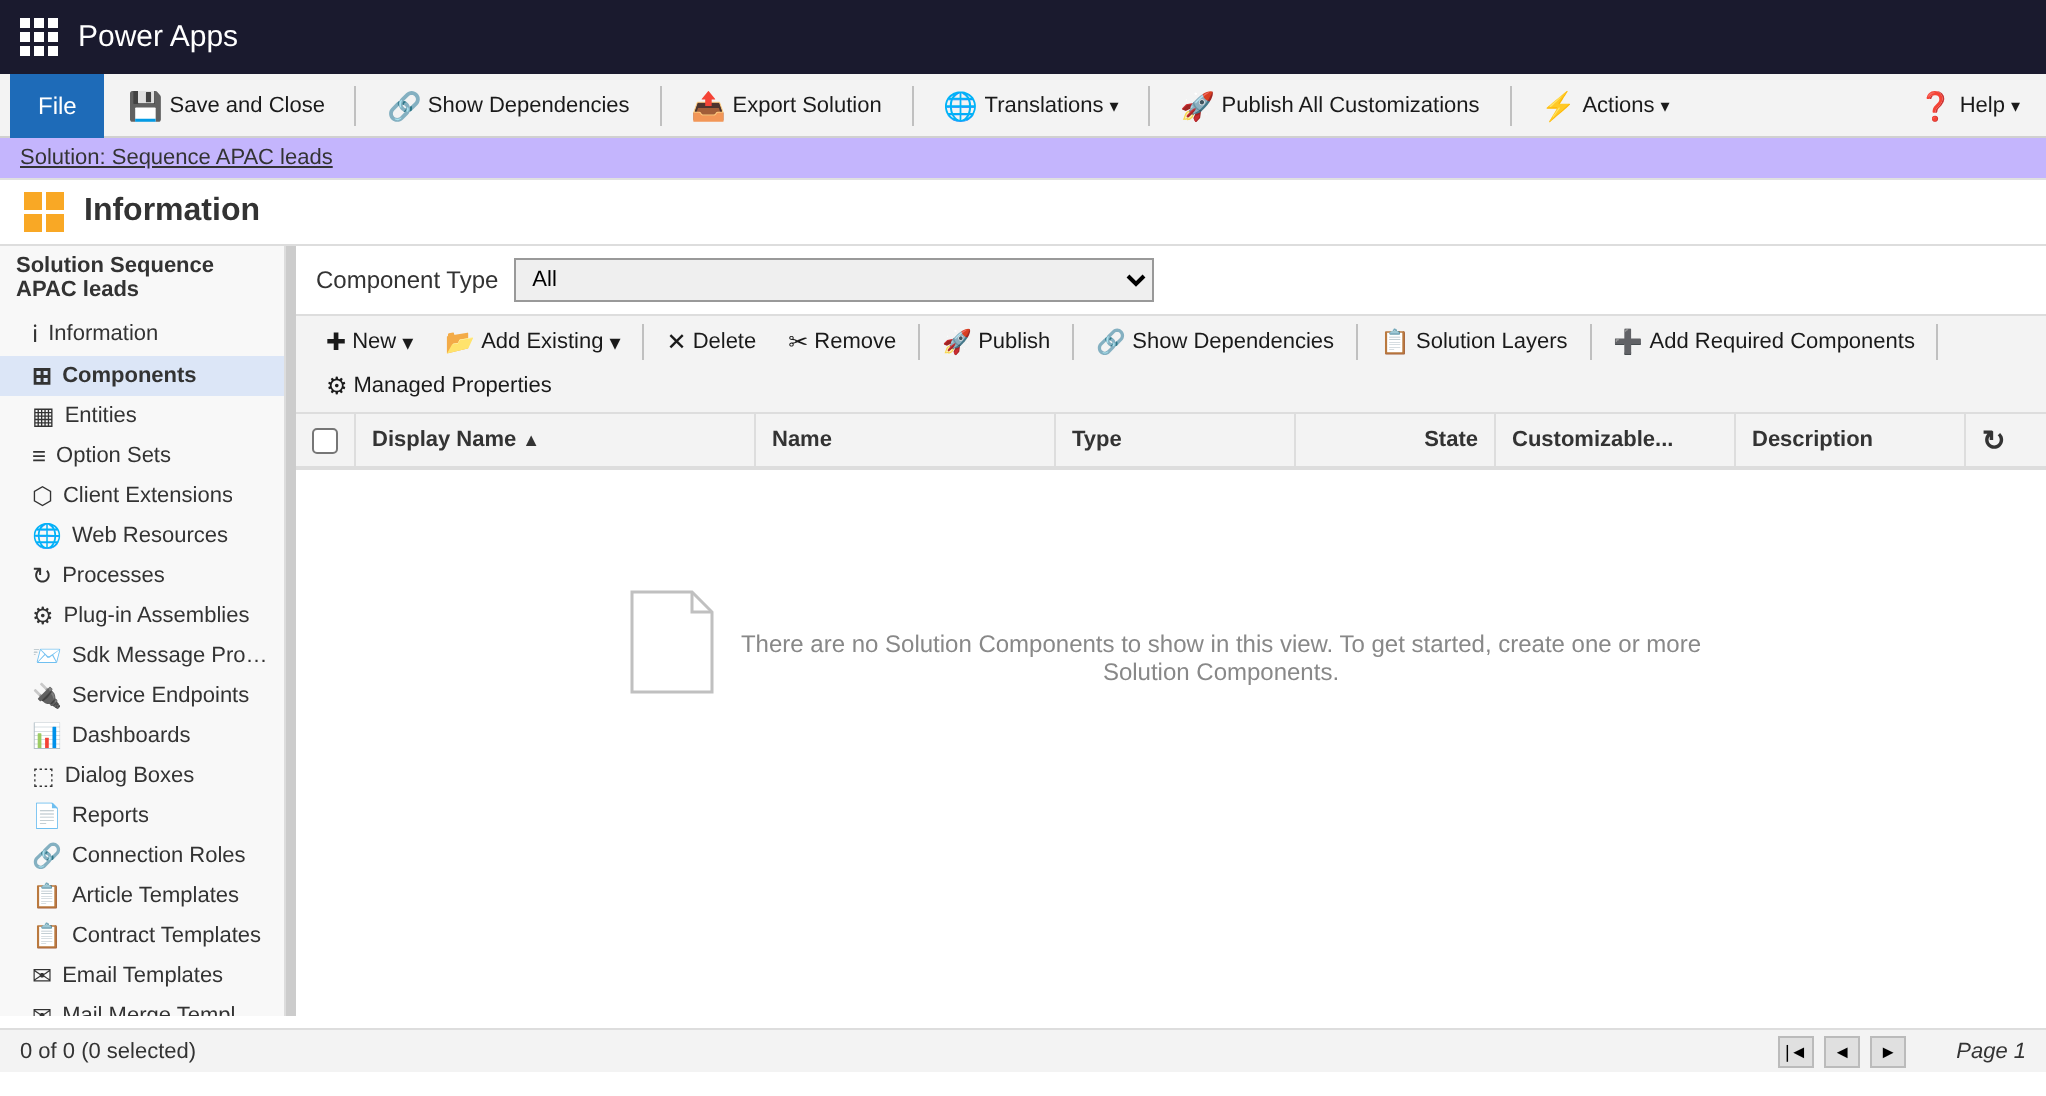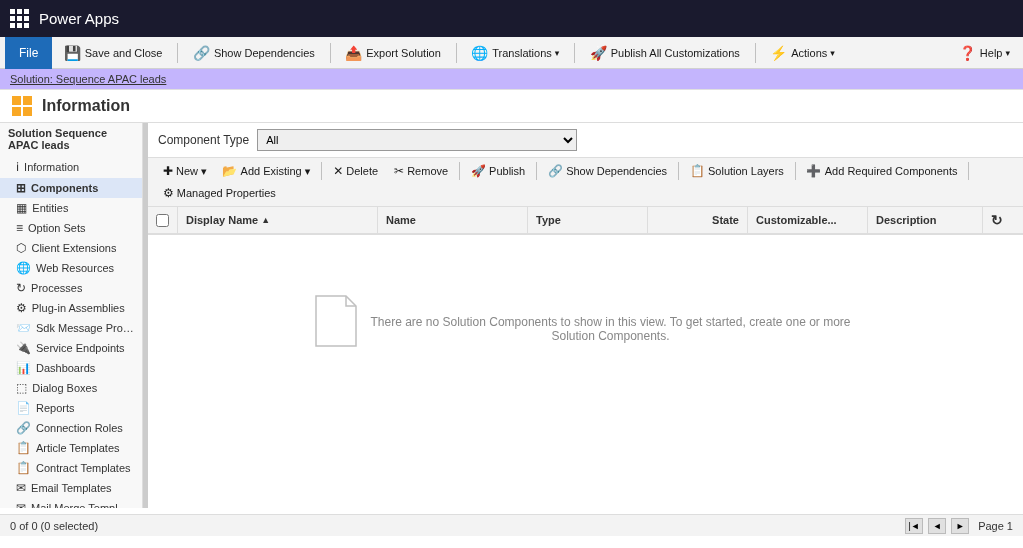--- a/index.html
+++ b/index.html
@@ -555,15 +555,15 @@
 <div class="scrollbar-area">
   <div class="scrollbar-thumb"></div>
 </div>
 
 <div id="status-bar">
   <span>0 of 0 (0 selected)</span>
   <div class="pagination">
     <button class="page-nav-btn">|◄</button>
     <button class="page-nav-btn">◄</button>
     <button class="page-nav-btn">►</button>
-    <span style="margin-left:4px;">Page 1</span>
+    <span style="margin-left:20px;font-style:italic;">Page 1</span>
   </div>
 </div>
 
 </body></html>

